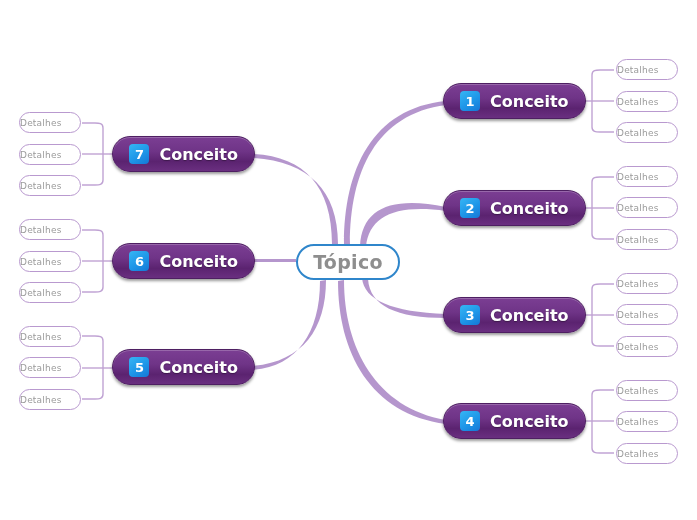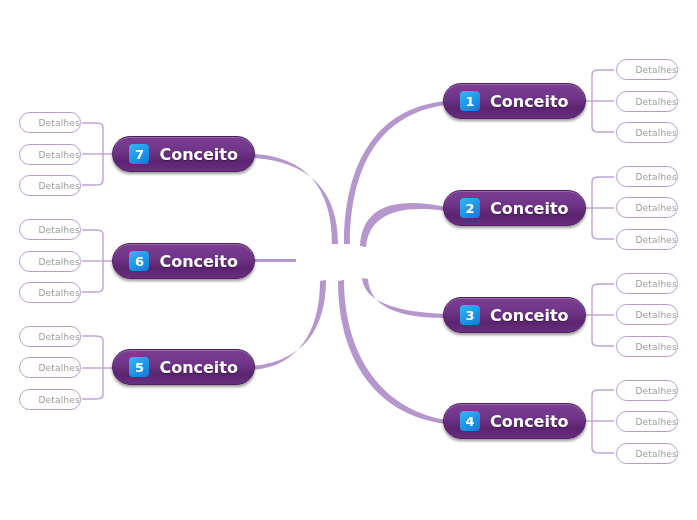--- a/index.html
+++ b/index.html
@@ -56,21 +56,21 @@
   .concept.left{right:442px;}
 
   
   .detail{
     position:absolute;
     width:62px;height:21px;
     box-sizing:border-box;
     border:1px solid #b999cf;
     border-radius:11px;
     background:#ffffff;
-    display:flex;align-items:center;justify-content:flex-end;
+    display:flex;align-items:center;justify-content:flex-start;
     z-index:4;
   }
   .detail-label{
     font-size:9px;color:#9b9b9b;white-space:nowrap;letter-spacing:.2px;
   }
 </style>
 </head>
 <body>
 
 <div id="canvas">
@@ -148,20 +148,23 @@
       <g>
         <path d="M 125 368 L 103 368"></path>
         <path d="M 103 341 L 103 394"></path>
         <path d="M 103 341 C 103 336, 99 336, 95 336 L 82 336"></path>
         <path d="M 103 368 L 82 368"></path>
         <path d="M 103 394 C 103 399, 99 399, 95 399 L 82 399"></path>
       </g>
     </g>
   </svg>
 
+  <div class="topic" style="left:296px;top:244px;width:104px;height:36px;">
+    <span class="topic-label">Tópico</span>
+  </div>
 
   <div class="concept right" style="top:83px;">
     <span class="badge">1</span>
     <span class="concept-label">Conceito</span>
   </div>
   <div class="concept right" style="top:190px;">
     <span class="badge">2</span>
     <span class="concept-label">Conceito</span>
   </div>
   <div class="concept right" style="top:297px;">

